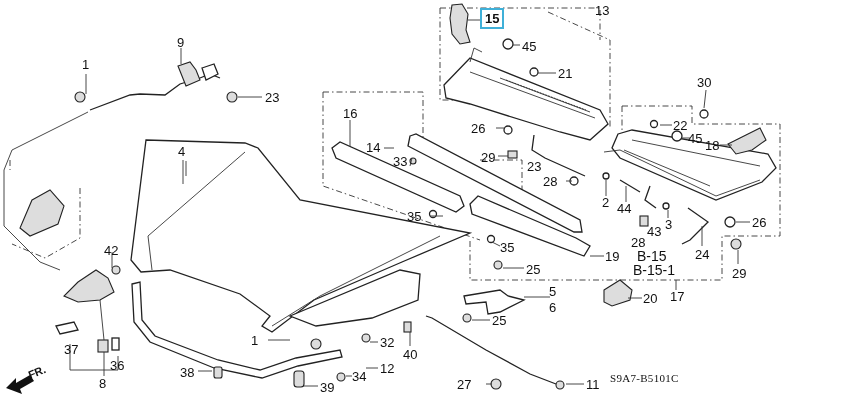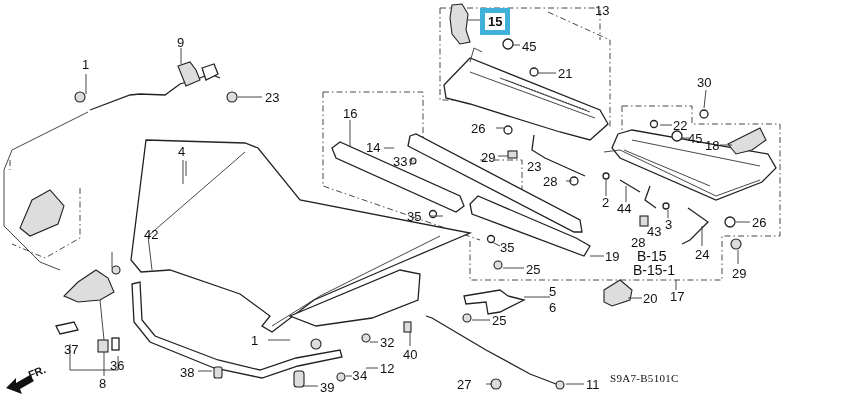--- a/index.html
+++ b/index.html
@@ -9,21 +9,21 @@
   svg { position: absolute; left: 0; top: 0; }
   .thin { stroke: #333; stroke-width: 0.9; fill: none; }
   .dash { stroke: #333; stroke-width: 0.9; fill: none; stroke-dasharray: 6 3 1.5 3; }
   .part { stroke: #222; stroke-width: 1.3; fill: #fff; }
   .partg { stroke: #222; stroke-width: 1.1; fill: #ddd; }
   .lead { stroke: #333; stroke-width: 0.9; }
   .lbl { position: absolute; font-size: 13px; line-height: 13px; white-space: nowrap;
          font-family: "Liberation Sans", sans-serif; color: #111; }
   .lbl.bold { font-weight: normal; font-size: 14px; }
   .lbl.code { font-family: "Liberation Serif", serif; font-size: 11px; letter-spacing: 0.3px; }
-  .lbl.hl { border: 5px solid #c4b5fd; padding: 2px 3px; }
+  .lbl.hl { border: 2px solid #c4b5fd; padding: 2px 3px; }
   .fr { position: absolute; font-weight: bold; font-size: 11px; transform: rotate(-22deg); }
 </style>
 </head>
 <body>
 
 <div id="stage">
 <svg width="842" height="417" viewBox="0 0 842 417">
 
   <path class="dash" d="M440,8 L600,8 L600,40 M440,8 L440,100 L520,100"></path>
   <path class="dash" d="M548,12 L610,40 L610,128"></path>
@@ -194,30 +194,30 @@
 <span class="lbl" style="left:471px;top:122px;">26</span>
 <span class="lbl" style="left:752px;top:216px;">26</span>
 <span class="lbl" style="left:457px;top:378px;">27</span>
 <span class="lbl" style="left:543px;top:175px;">28</span>
 <span class="lbl" style="left:631px;top:236px;">28</span>
 <span class="lbl" style="left:481px;top:151px;">29</span>
 <span class="lbl" style="left:732px;top:267px;">29</span>
 <span class="lbl" style="left:697px;top:76px;">30</span>
 <span class="lbl" style="left:380px;top:336px;">32</span>
 <span class="lbl" style="left:393px;top:155px;">33</span>
-<span class="lbl" style="left:352px;top:370px;font-family:Liberation Mono, monospace;">34</span>
+<span class="lbl" style="left:352px;top:370px;">34</span>
 <span class="lbl" style="left:407px;top:210px;">35</span>
 <span class="lbl" style="left:500px;top:241px;">35</span>
 <span class="lbl" style="left:110px;top:359px;">36</span>
 <span class="lbl" style="left:64px;top:343px;">37</span>
 <span class="lbl" style="left:180px;top:366px;">38</span>
 <span class="lbl" style="left:320px;top:381px;">39</span>
 <span class="lbl" style="left:403px;top:348px;">40</span>
 <span class="lbl" style="left:265px;top:91px;">23</span>
-<span class="lbl" style="left:104px;top:228px;margin-left:40px;">42</span>
+<span class="lbl" style="left:104px;top:244px;">42</span>
 <span class="lbl" style="left:647px;top:225px;">43</span>
 <span class="lbl" style="left:617px;top:202px;">44</span>
 <span class="lbl" style="left:522px;top:40px;">45</span>
 <span class="lbl" style="left:688px;top:132px;">45</span>
 
 <span class="lbl bold" style="left:637px;top:250px;">B-15</span>
 <span class="lbl bold" style="left:633px;top:264px;">B-15-1</span>
 
 <span class="lbl code" style="left:610px;top:372px;">S9A7-B5101C</span>
 

